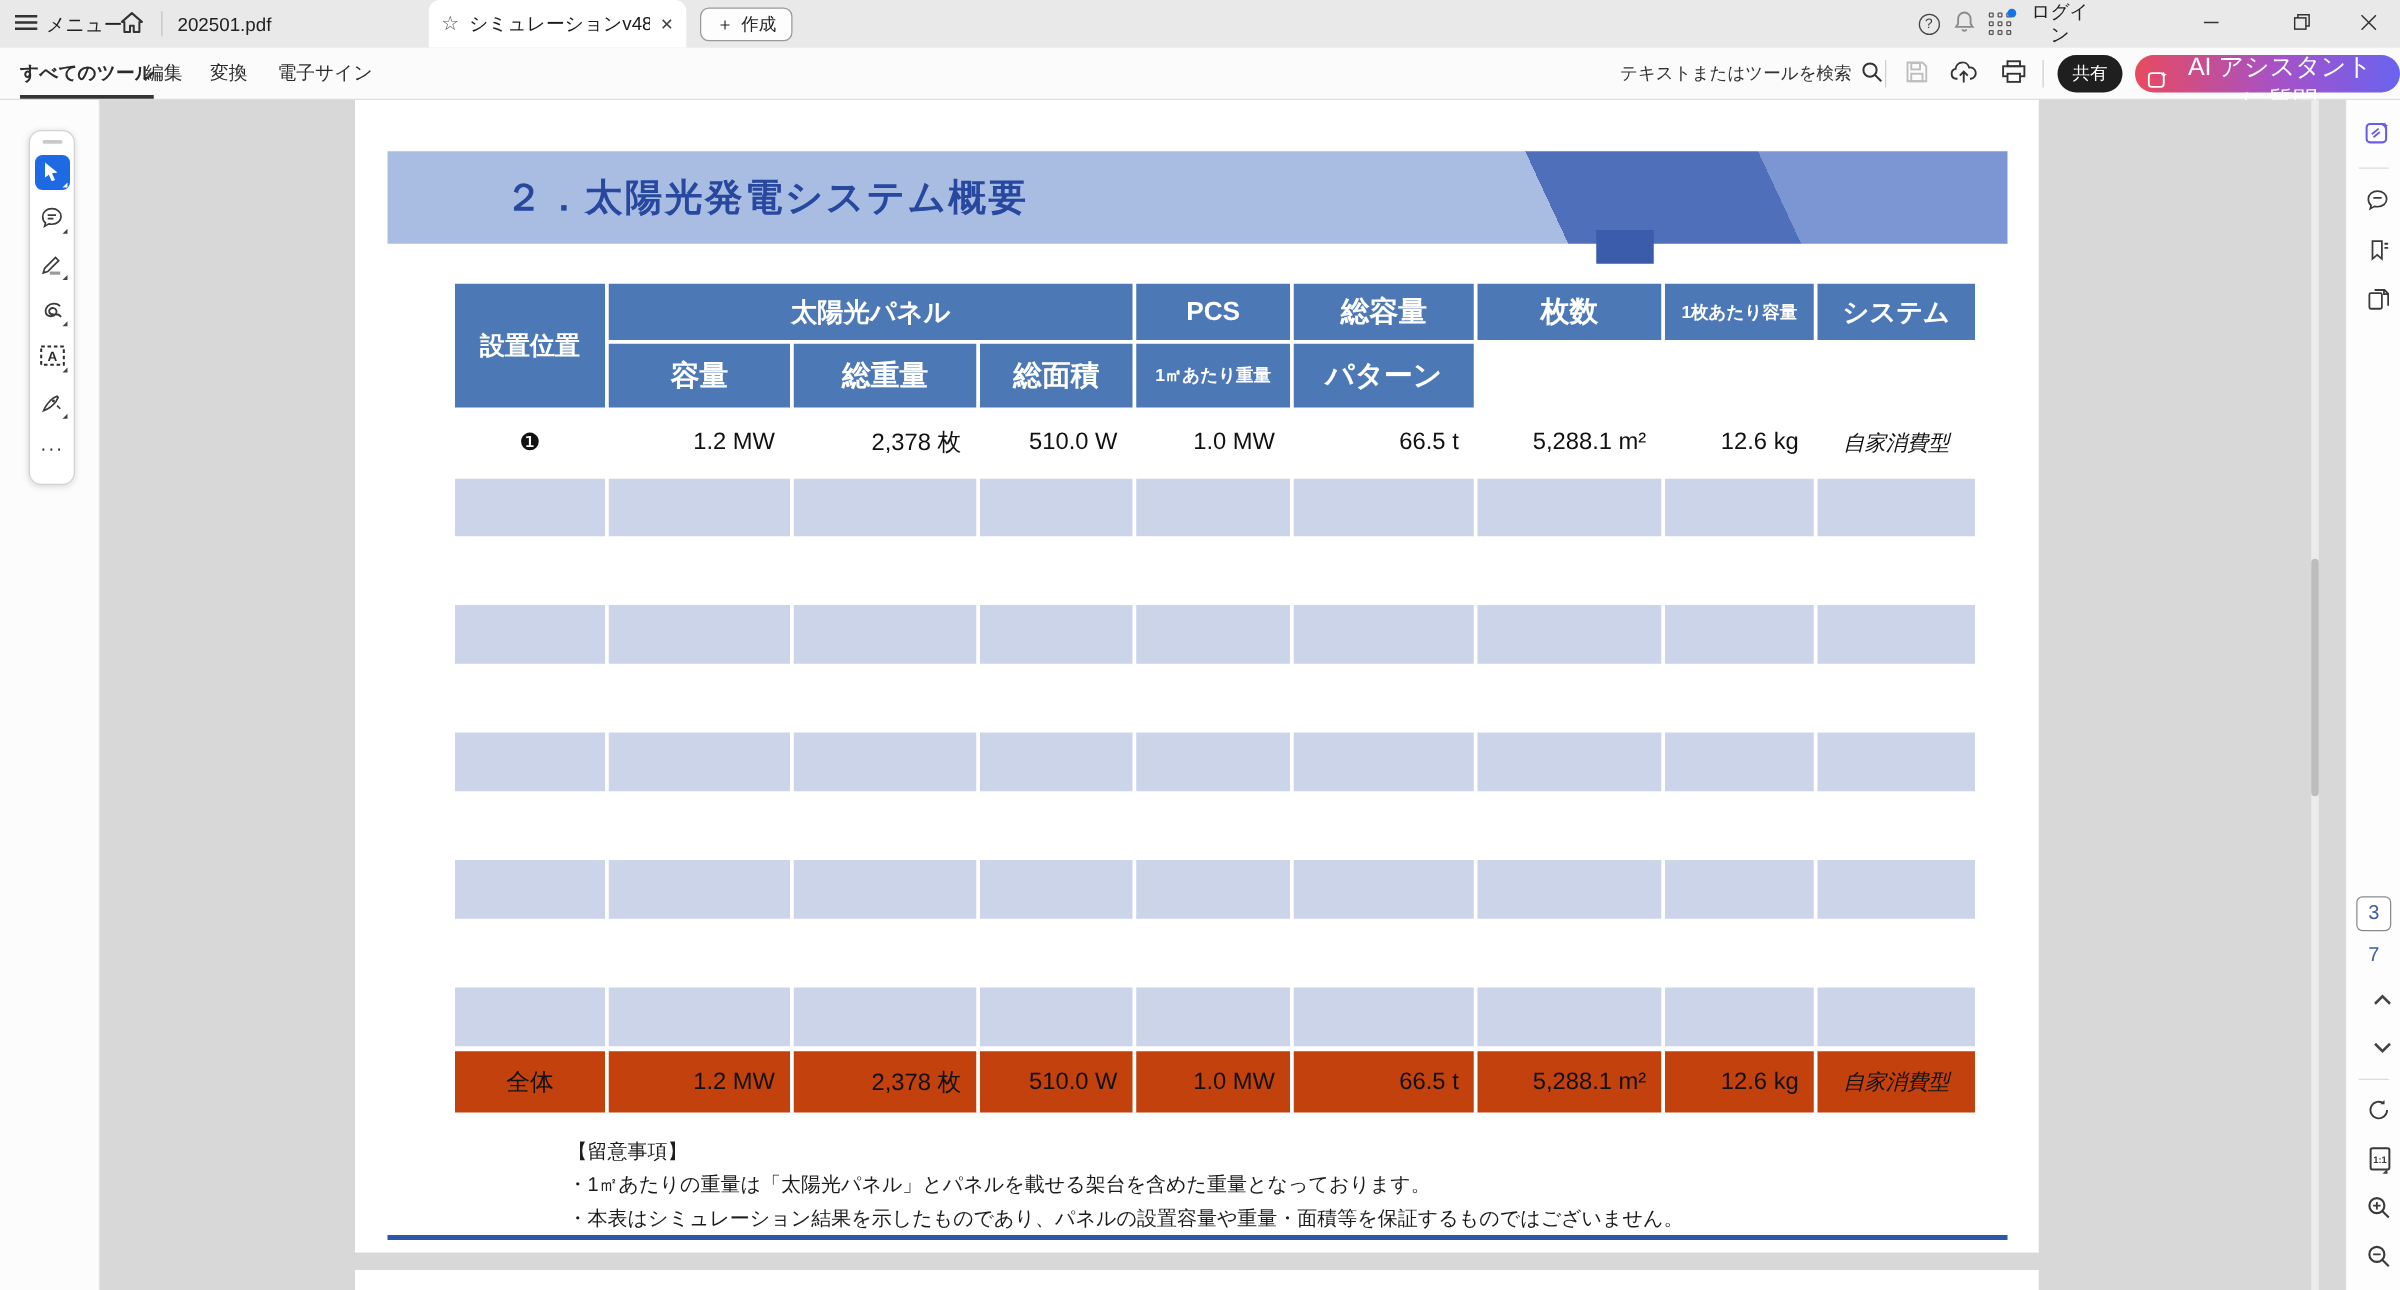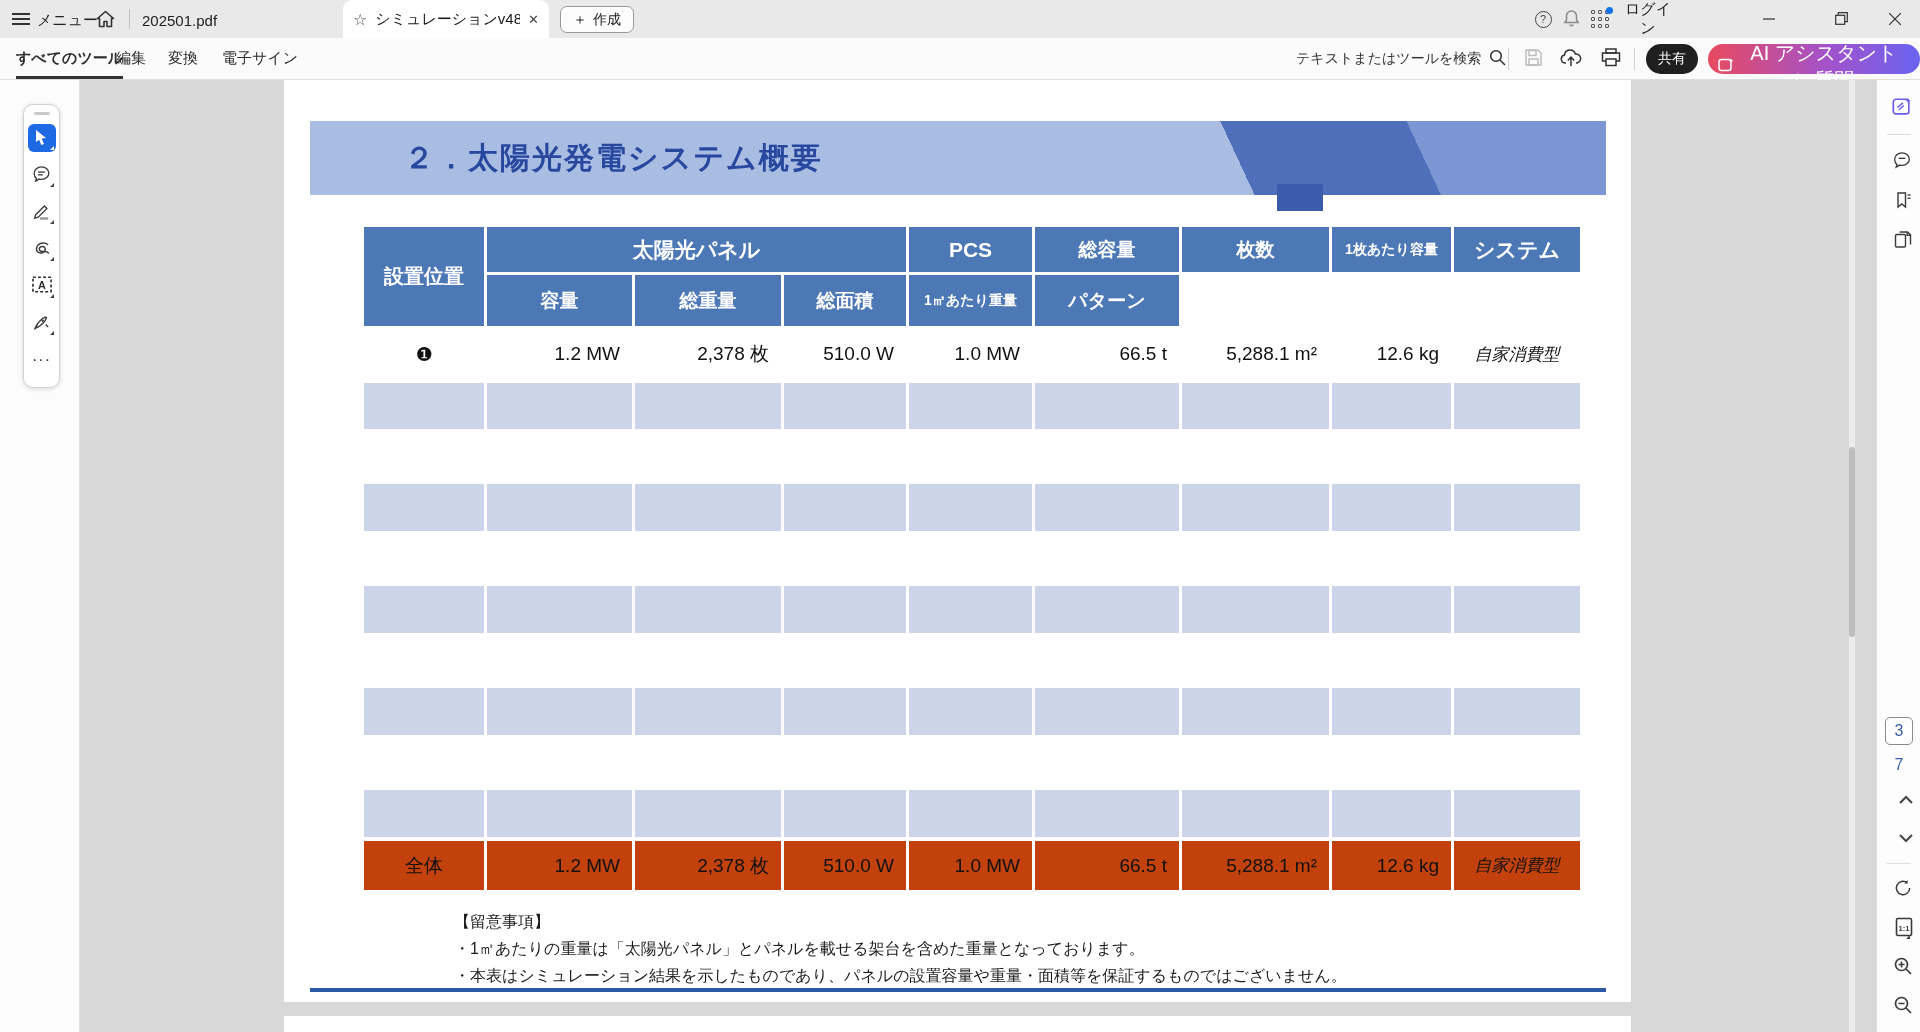--- a/index.html
+++ b/index.html
@@ -83,21 +83,21 @@
   .banner-title { position:absolute; left:94px; top:0; height:74px; display:flex; align-items:center;
     font-size:30px; font-weight:bold; color:#27489e; letter-spacing:2px; }
   .banner-tab { position:absolute; left:993px; top:104px; width:46px; height:27px; background:#3b5cab; }
 
   
   .spec-table { position:absolute; left:80px; top:147px; width:1218px; }
   .tgrid { display:grid; grid-template-columns:120px 145px 146px 122px 123px 144px 147px 119px 126px; gap:3px; }
   .thead { grid-template-rows:45px 51px; }
   .th { background:#4d78b6; color:#fff; font-weight:bold; display:flex; align-items:center;
     justify-content:center; text-align:center; }
-  .th.big { font-size:21px; } .th.sub { font-size:19px; } .th.small { font-size:14px; }
+  .th.big { font-size:21px; } .th.sub { font-size:23px; } .th.small { font-size:14px; }
   .h-install { grid-column:1; grid-row:1/3; font-size:20px; }
   .h-panel { grid-column:2/5; grid-row:1; }
   .h-pcs { grid-column:5; grid-row:1; }
   .h-area { grid-column:6/9; grid-row:1; }
   .h-system { grid-column:9; grid-row:1; }
   .trow .cell { display:flex; align-items:center; font-size:19px; color:#111; }
   .trow .num { justify-content:flex-end; padding-right:12px; }
   .trow .ctr { justify-content:center; }
   .trow .pat { justify-content:center; font-size:17px;font-style:italic; }
   .data-row { margin-top:3px; height:50px; }

